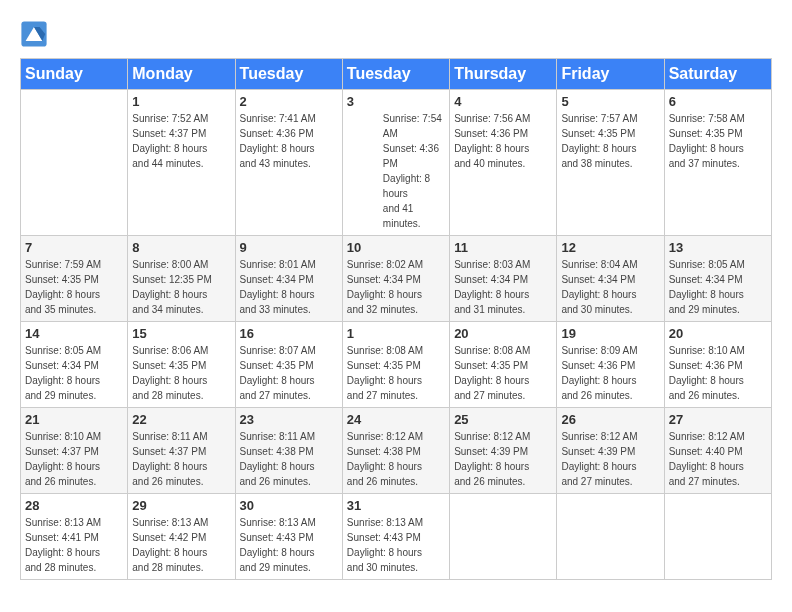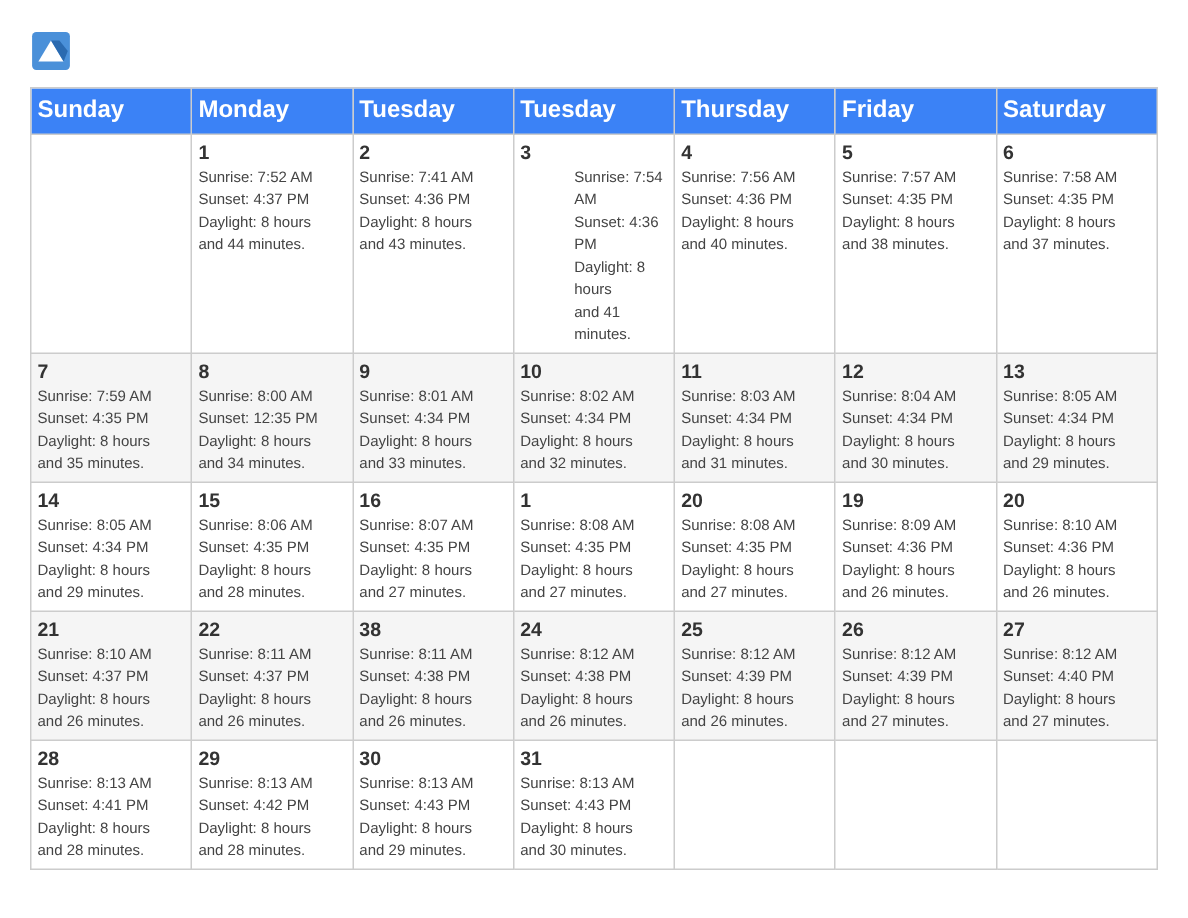--- a/index.html
+++ b/index.html
@@ -277,21 +277,21 @@
 and 26 minutes.</div>
         </td>
         <td>
           <span class="day-num">22</span>
           <div class="day-info" style="white-space: pre-line;">Sunrise: 8:11 AM
 Sunset: 4:37 PM
 Daylight: 8 hours
 and 26 minutes.</div>
         </td>
         <td>
-          <span class="day-num">38</span>
+          <span class="day-num">23</span>
           <div class="day-info" style="white-space: pre-line;">Sunrise: 8:11 AM
 Sunset: 4:38 PM
 Daylight: 8 hours
 and 26 minutes.</div>
         </td>
         <td>
           <span class="day-num">24</span>
           <div class="day-info" style="white-space: pre-line;">Sunrise: 8:12 AM
 Sunset: 4:38 PM
 Daylight: 8 hours

